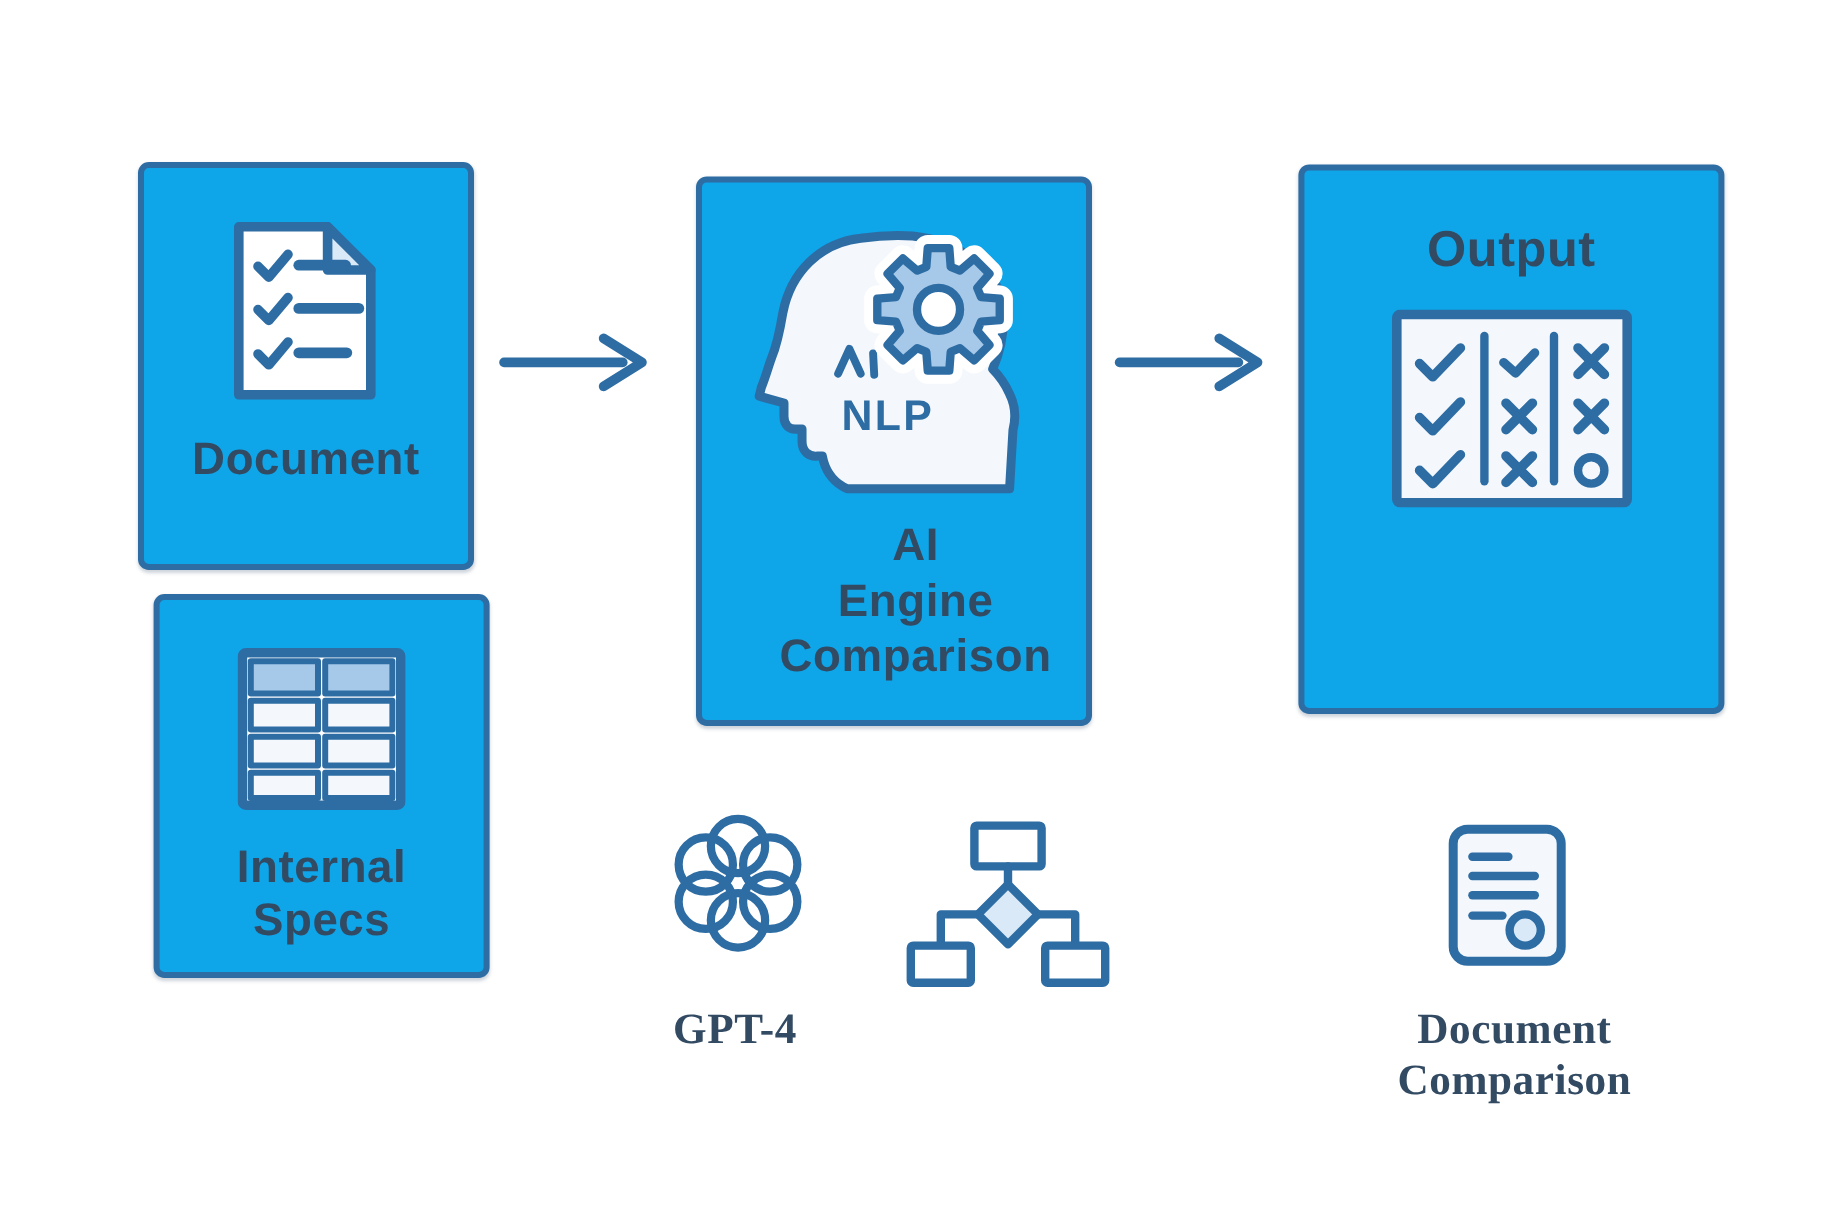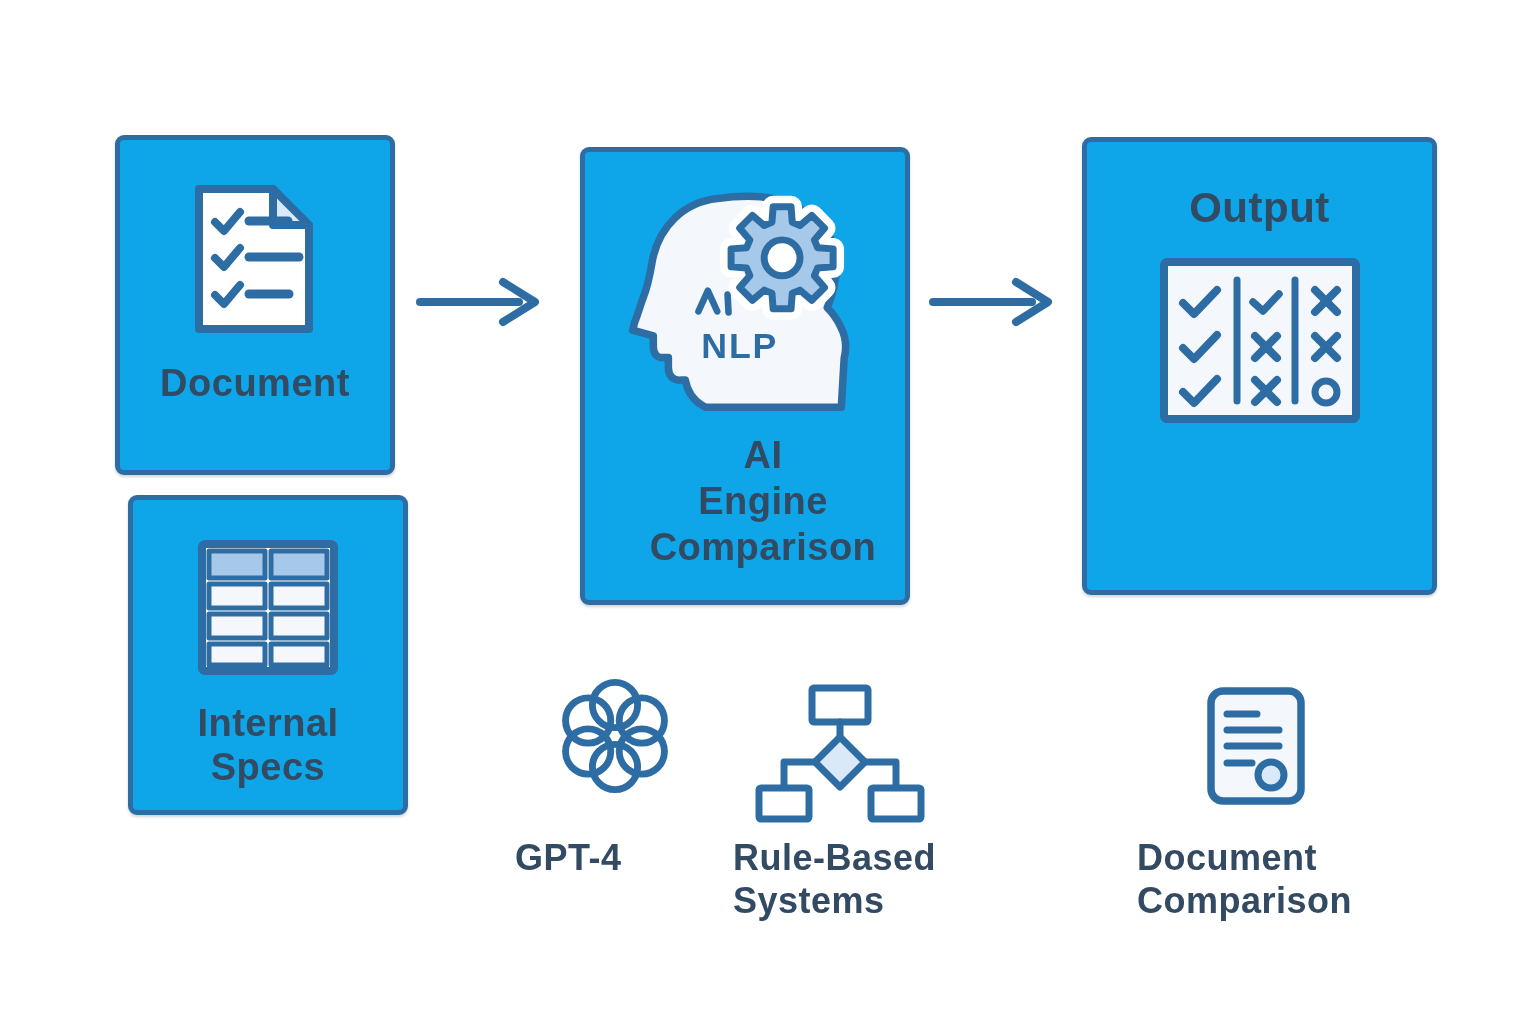--- a/index.html
+++ b/index.html
@@ -15,22 +15,22 @@
   }
   .icon { position:absolute; }
   .boxlbl {
     position:absolute; left:0; right:0; text-align:center;
     font-weight:700; color:var(--navy,#334a63);
     font-size:38px; line-height:44px; letter-spacing:0.5px;
   }
   .boxlbl.engine { line-height:46px;padding-left:36px; }
   .boxlbl.title { font-size:42px; line-height:42px; }
   .freelbl {
-    position:absolute; text-align:left; font-weight:700;
-    color:var(--navy,#334a63); font-size:36px; line-height:43px; letter-spacing:0.5px;
+    position:absolute; text-align:center; font-weight:700;
+    color:var(--navy,#334a63); font-size:36px; line-height:43px; letter-spacing:0.5px;font-family:Liberation Serif, serif;
   }
   
   .ln  { fill:none; stroke:var(--stroke,#2e6da4); stroke-linecap:round; stroke-linejoin:round; }
   .shp { stroke:var(--stroke,#2e6da4); stroke-linecap:round; stroke-linejoin:round; }
   .f-w  { fill:#ffffff; }
   .f-bg { fill:var(--iconbg,#f4f8fc); }
   .f-lb { fill:var(--lb,#a7c9e9); }
   .f-pb { fill:var(--pb,#d9e9f8); }
   .halo { fill:#ffffff; stroke:#ffffff; stroke-linejoin:round; }
   .nlp-text {
@@ -169,24 +169,20 @@
 
   <svg class="icon" style="left:755px; top:680px;" width="170" height="145" viewBox="0 0 170 145">
     <rect class="shp f-w" stroke-width="7" x="57" y="8" width="56" height="34" rx="2"></rect>
     <line class="ln" stroke-width="7" x1="85" y1="42" x2="85" y2="58"></line>
     <path class="shp f-pb" stroke-width="7" d="M85,57 L110,82 L85,107 L60,82 Z"></path>
     <polyline class="ln" stroke-width="7" points="60,82 29,82 29,106"></polyline>
     <polyline class="ln" stroke-width="7" points="110,82 141,82 141,106"></polyline>
     <rect class="shp f-w" stroke-width="7" x="4" y="108" width="50" height="31" rx="2"></rect>
     <rect class="shp f-w" stroke-width="7" x="116" y="108" width="50" height="31" rx="2"></rect>
   </svg>
-  <div class="freelbl" style="left:733px; top:836px; width:220px;">
-    <div>Rule-Based</div>
-    <div>Systems</div>
-  </div>
 
   <svg class="icon" style="left:1206px; top:686px;" width="100" height="120" viewBox="0 0 100 120">
     <rect class="shp f-bg" stroke-width="7.5" x="5" y="5" width="90" height="110" rx="12"></rect>
     <line class="ln" stroke-width="7" x1="21" y1="28" x2="51" y2="28"></line>
     <line class="ln" stroke-width="7" x1="21" y1="44" x2="73" y2="44"></line>
     <line class="ln" stroke-width="7" x1="21" y1="60" x2="73" y2="60"></line>
     <line class="ln" stroke-width="7" x1="21" y1="77" x2="46" y2="77"></line>
     <circle class="shp f-pb" stroke-width="7" cx="65" cy="89" r="13"></circle>
   </svg>
   <div class="freelbl" style="left:1137px; top:836px; width:250px;">

